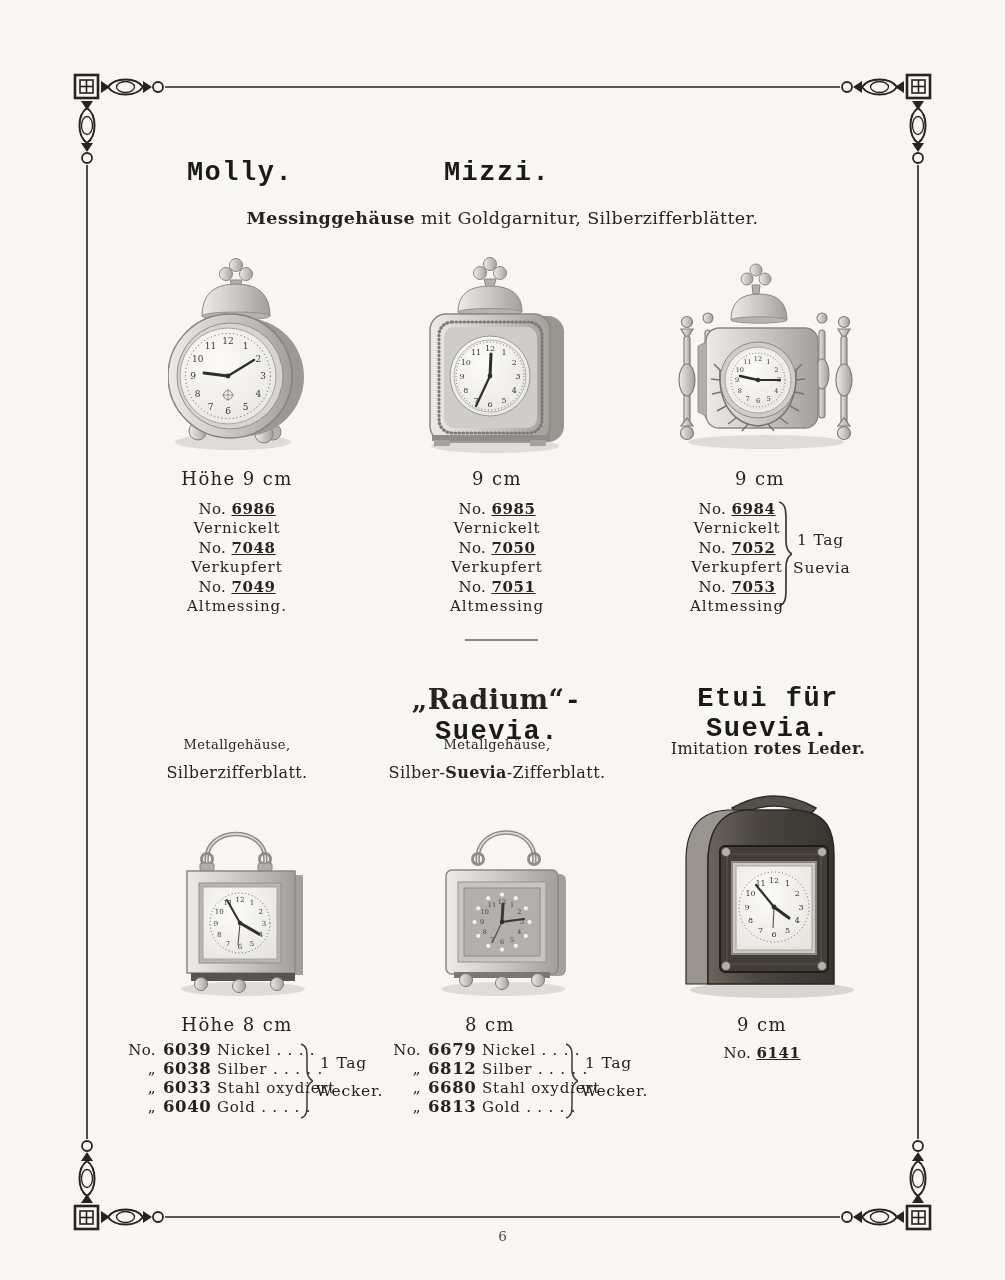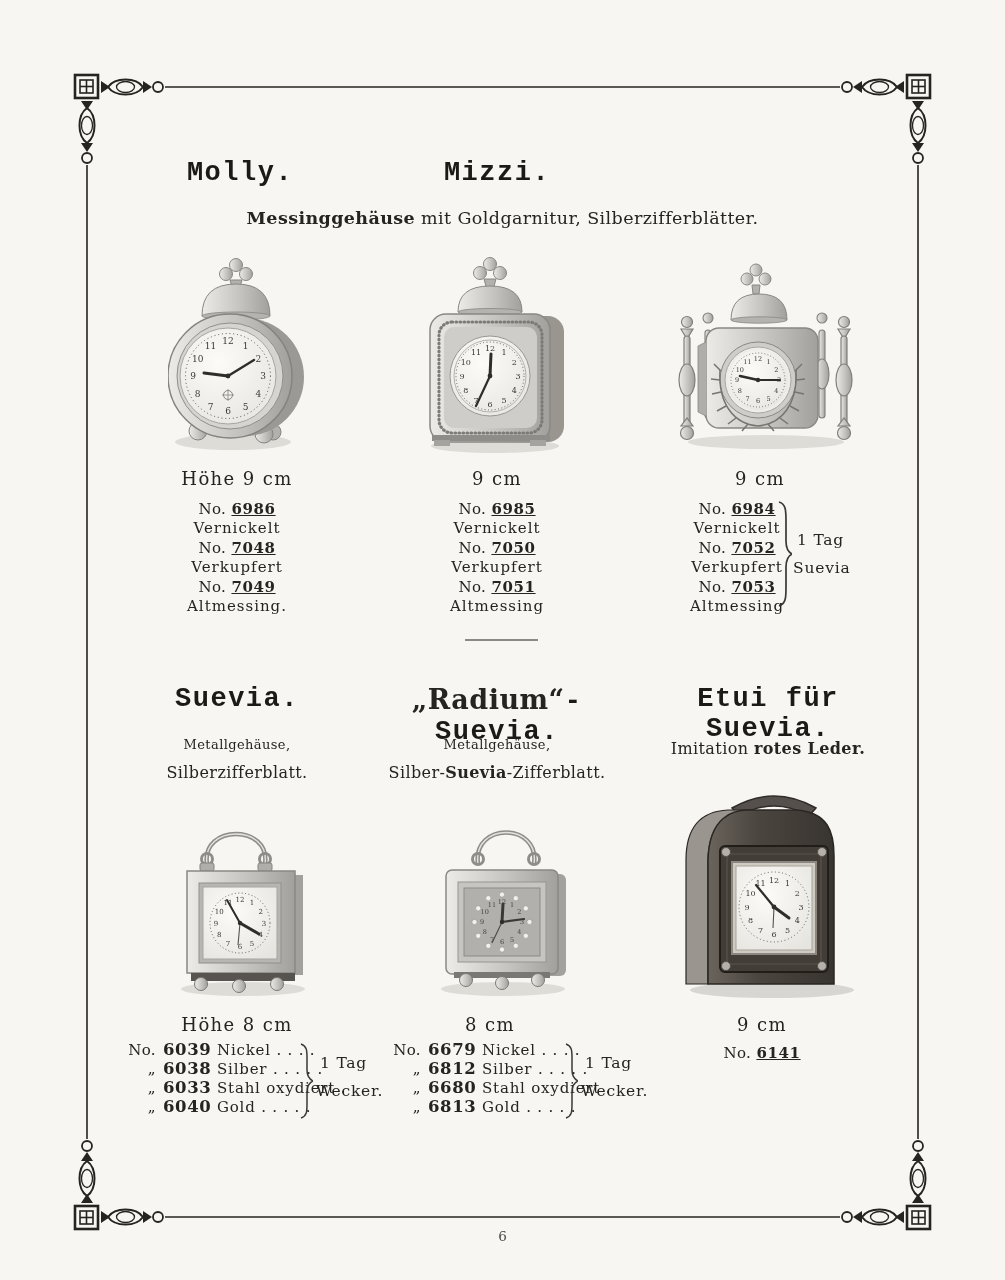--- a/index.html
+++ b/index.html
@@ -279,21 +279,20 @@
   </div>
 
   <svg class="abs" style="left:776px;top:499px" width="16" height="110" viewBox="0 0 16 110">
     <path d="M3,3 C10,5 10,12 10,22 L10,42 C10,49 12,53 16,55 C12,57 10,61 10,68 L10,88 C10,98 10,105 3,107" fill="none" stroke="#3a3936" stroke-width="1.7"></path>
   </svg>
   <div class="abs note" style="left:797px;top:531px">1 Tag</div>
   <div class="abs note" style="left:793px;top:559px">Suevia</div>
 
   <div class="abs divider" style="left:465px;top:639px;width:73px"></div>
 
-  <div class="abs tc title" style="left:137px;top:684px;width:200px">Suevia.</div>
   <div class="abs tc" style="left:357px;top:684px;width:280px">
     <span class="rt-q">„Radium“</span><span class="title">-Suevia.</span>
   </div>
   <div class="abs tc title" style="left:658px;top:684px;width:220px">Etui für Suevia.</div>
 
   <div class="abs tc sub1" style="left:127px;top:737px;width:220px">Metallgehäuse,</div>
   <div class="abs tc sub2" style="left:127px;top:763px;width:220px">Silberzifferblatt.</div>
 
   <div class="abs tc sub1" style="left:387px;top:737px;width:220px">Metallgehäuse,</div>
   <div class="abs tc sub2" style="left:387px;top:763px;width:220px">

